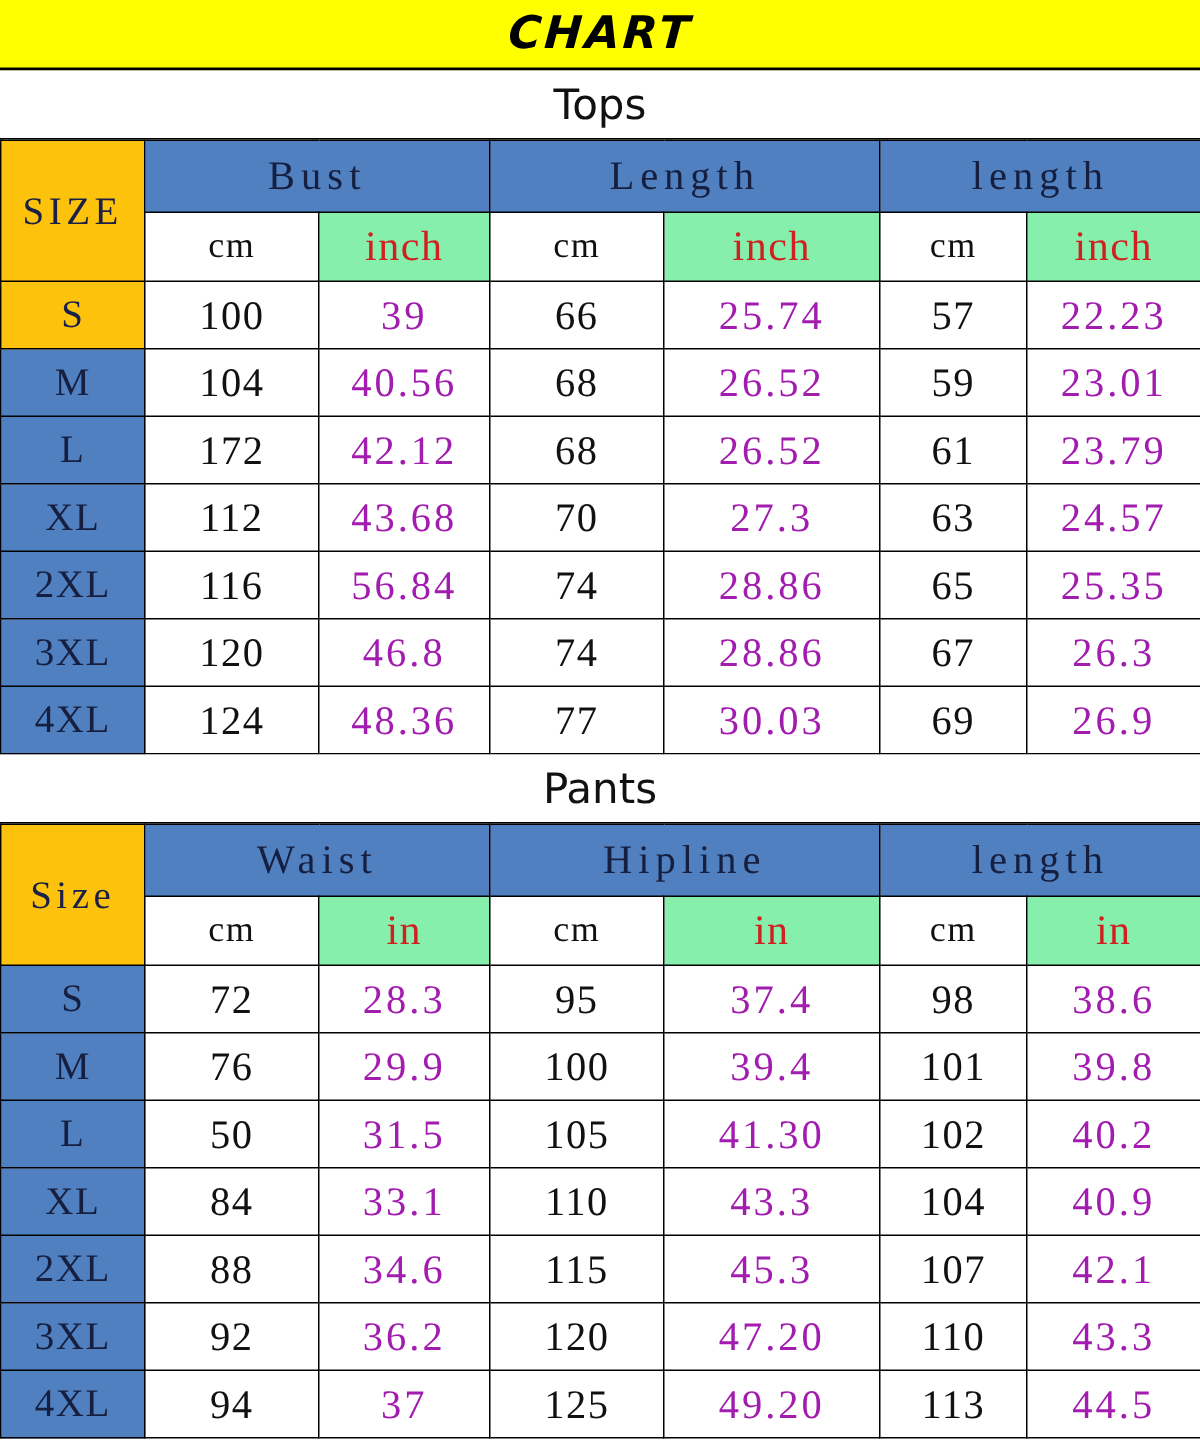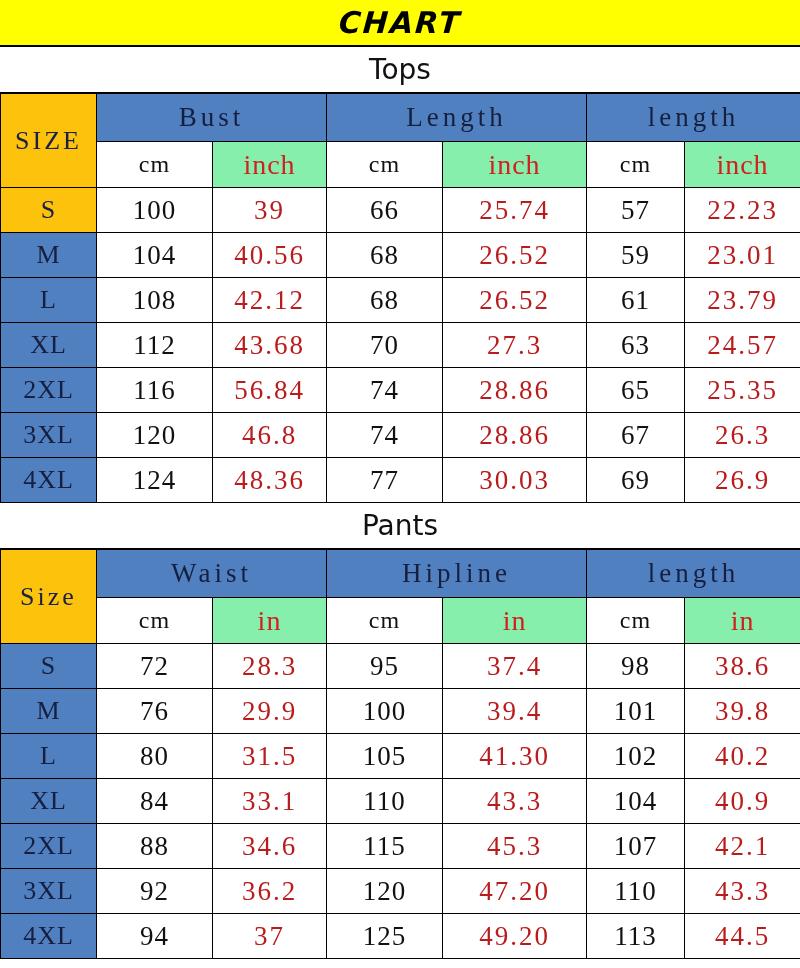--- a/index.html
+++ b/index.html
@@ -120,21 +120,21 @@
   }
   .val-cm {
     background:#ffffff;
     color:#111111;
     font-size:27px;
     height:45px;
     letter-spacing:1px;
   }
   .val-in {
     background:#ffffff;
-    color:#b91c1c;
+    color:#a21caf;
     font-size:27px;
     height:45px;
     letter-spacing:2px;
   }
 </style>
 </head>
 <body>
 
 <div id="page">
 
@@ -186,21 +186,21 @@
           <td class="size-cell-blue">M</td>
           <td class="val-cm">104</td>
           <td class="val-in">40.56</td>
           <td class="val-cm">68</td>
           <td class="val-in">26.52</td>
           <td class="val-cm">59</td>
           <td class="val-in">23.01</td>
         </tr>
         <tr>
           <td class="size-cell-blue">L</td>
-          <td class="val-cm">108</td>
+          <td class="val-cm">172</td>
           <td class="val-in">42.12</td>
           <td class="val-cm">68</td>
           <td class="val-in">26.52</td>
           <td class="val-cm">61</td>
           <td class="val-in">23.79</td>
         </tr>
         <tr>
           <td class="size-cell-blue">XL</td>
           <td class="val-cm">112</td>
           <td class="val-in">43.68</td>
@@ -283,21 +283,21 @@
           <td class="size-cell-blue">M</td>
           <td class="val-cm">76</td>
           <td class="val-in">29.9</td>
           <td class="val-cm">100</td>
           <td class="val-in">39.4</td>
           <td class="val-cm">101</td>
           <td class="val-in">39.8</td>
         </tr>
         <tr>
           <td class="size-cell-blue">L</td>
-          <td class="val-cm">80</td>
+          <td class="val-cm">50</td>
           <td class="val-in">31.5</td>
           <td class="val-cm">105</td>
           <td class="val-in">41.30</td>
           <td class="val-cm">102</td>
           <td class="val-in">40.2</td>
         </tr>
         <tr>
           <td class="size-cell-blue">XL</td>
           <td class="val-cm">84</td>
           <td class="val-in">33.1</td>

